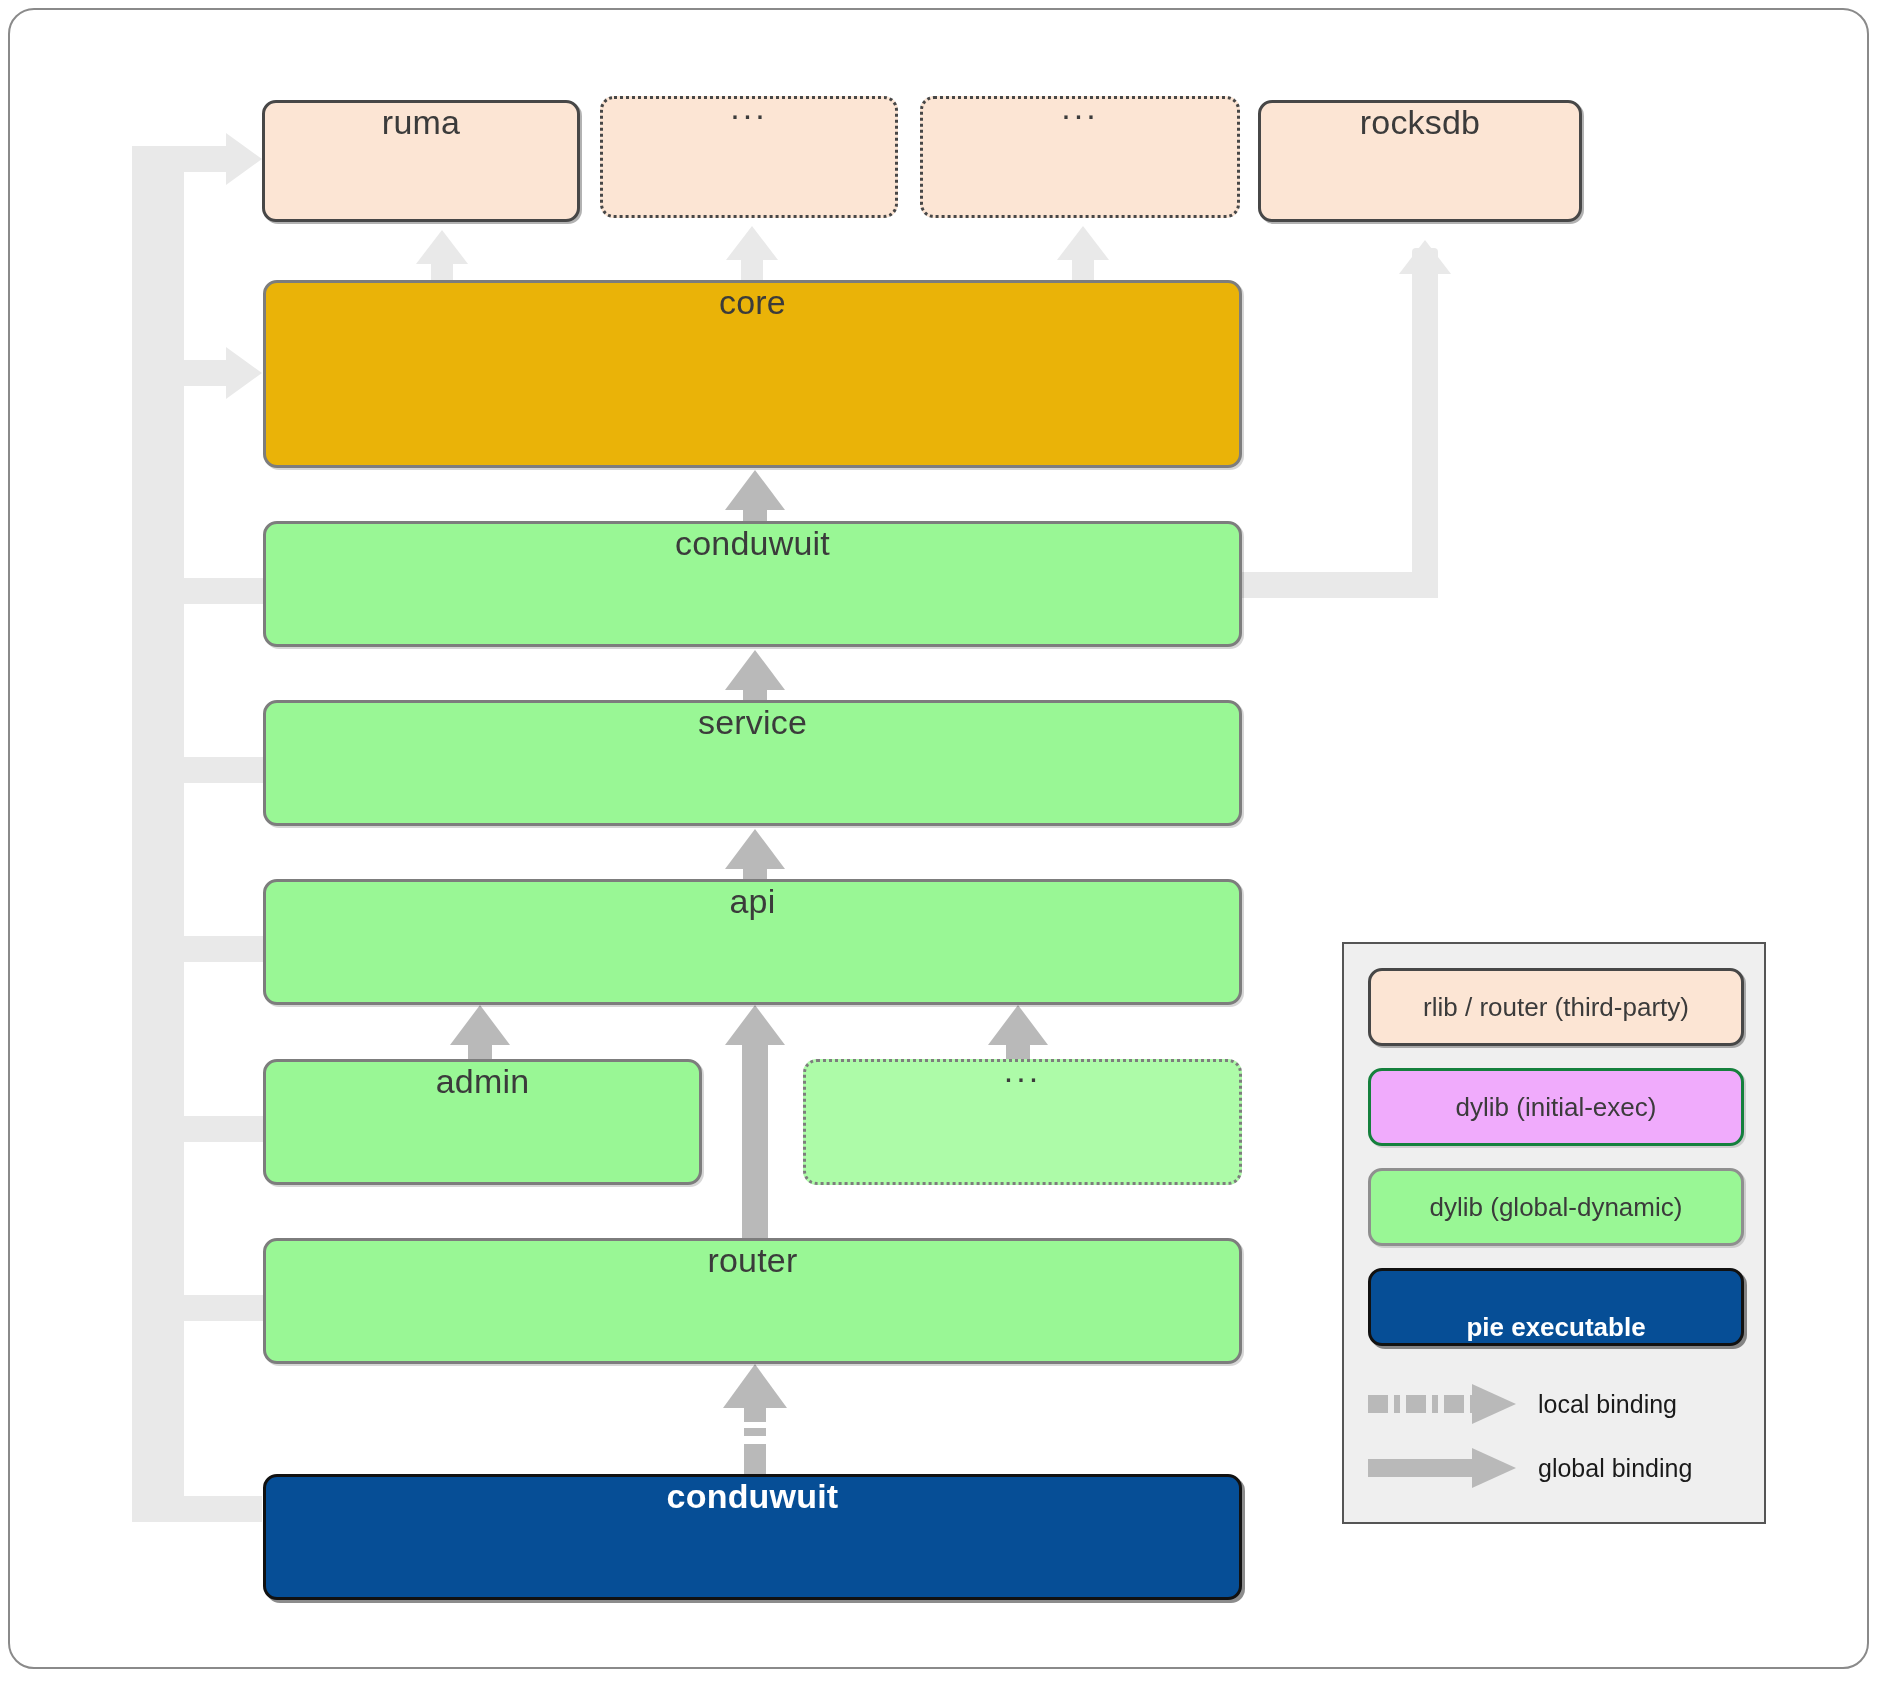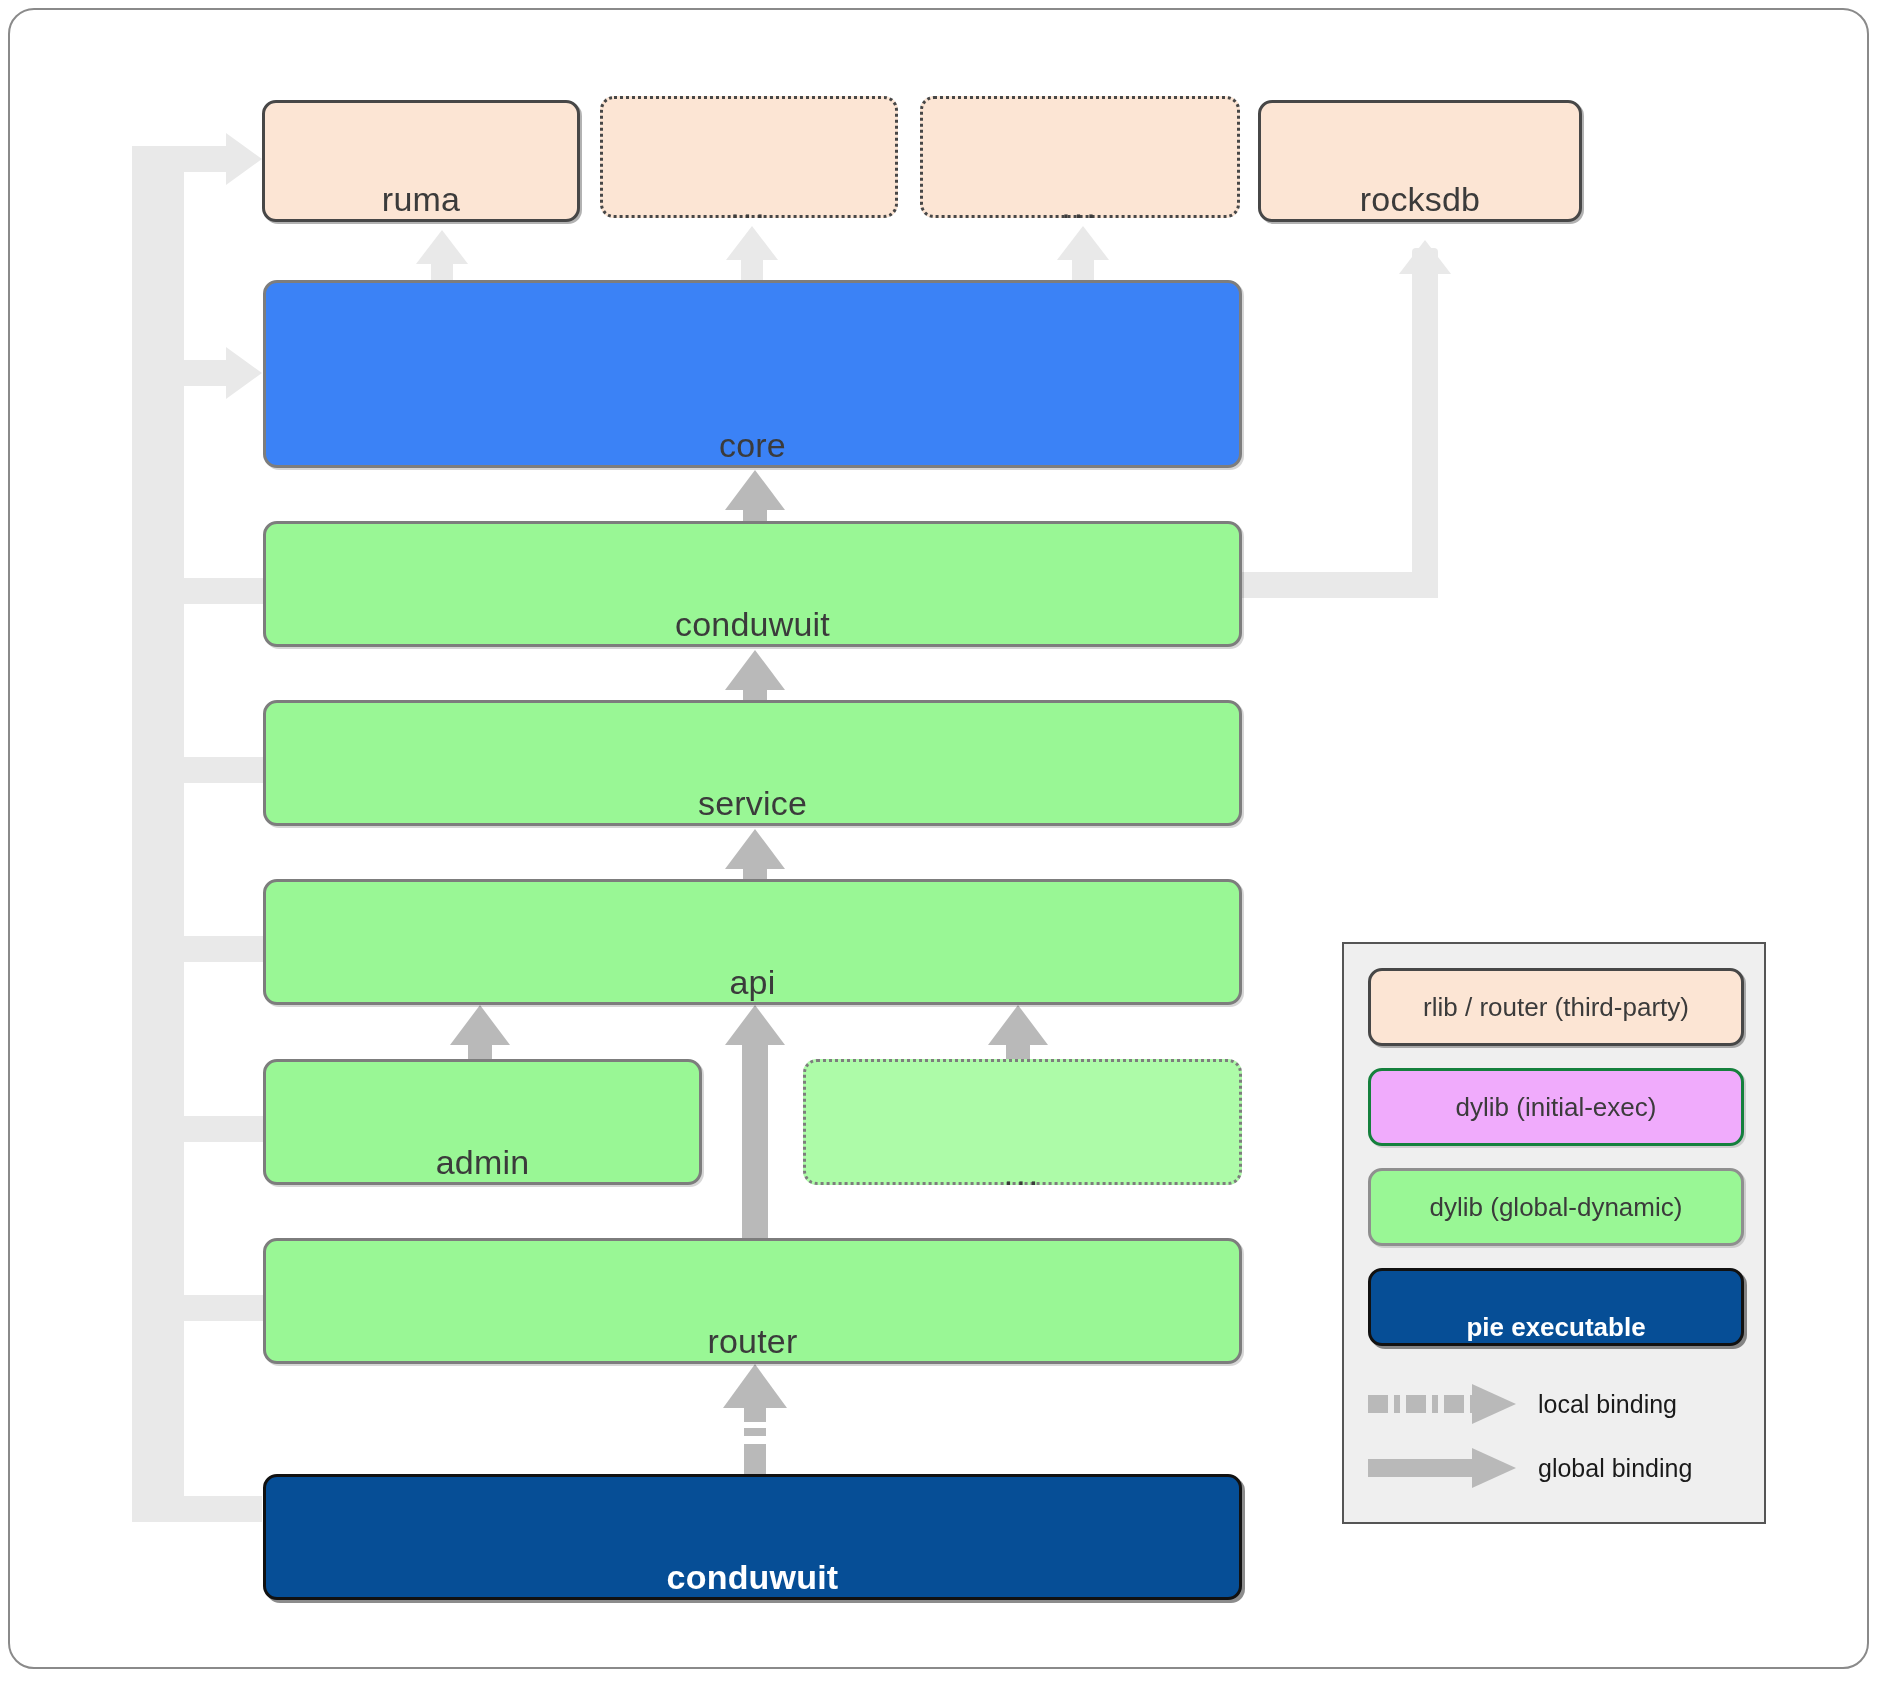--- a/index.html
+++ b/index.html
@@ -26,38 +26,38 @@
     border-radius: 26px;
     box-sizing: border-box;
     background: #ffffff;
   }
 
   .node {
     position: absolute;
     box-sizing: border-box;
     border-radius: 14px;
     display: flex;
-    align-items: flex-end;
+    align-items: flex-start;
     justify-content: center;
     font-size: 34px;
     color: #3b3b3b;
     letter-spacing: 0.2px;
     z-index: 6;
   }
   .node.thirdparty {
     background: #fce5d4;
     border: 3px solid #474747;
     box-shadow: 2px 2px 0 rgba(0,0,0,0.30);
   }
   .node.thirdparty.stub {
     border: 3px dotted #474747;
     box-shadow: none;
   }
   .node.initialexec {
-    background: #3b82f6;
+    background: #eab308;
     border: 3px solid #7d7d7d;
     box-shadow: 2px 2px 0 rgba(0,0,0,0.16);
   }
   .node.globaldynamic {
     background: #99f795;
     border: 3px solid #7d7d7d;
     box-shadow: 2px 2px 0 rgba(0,0,0,0.16);
   }
   .node.globaldynamic.stub {
     background: #adfba8;

